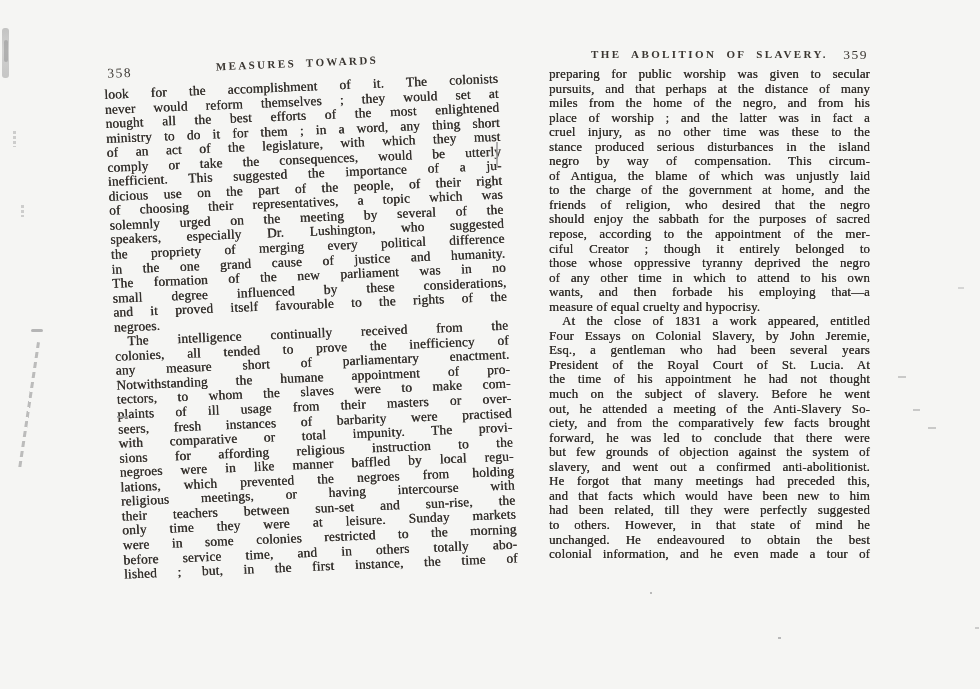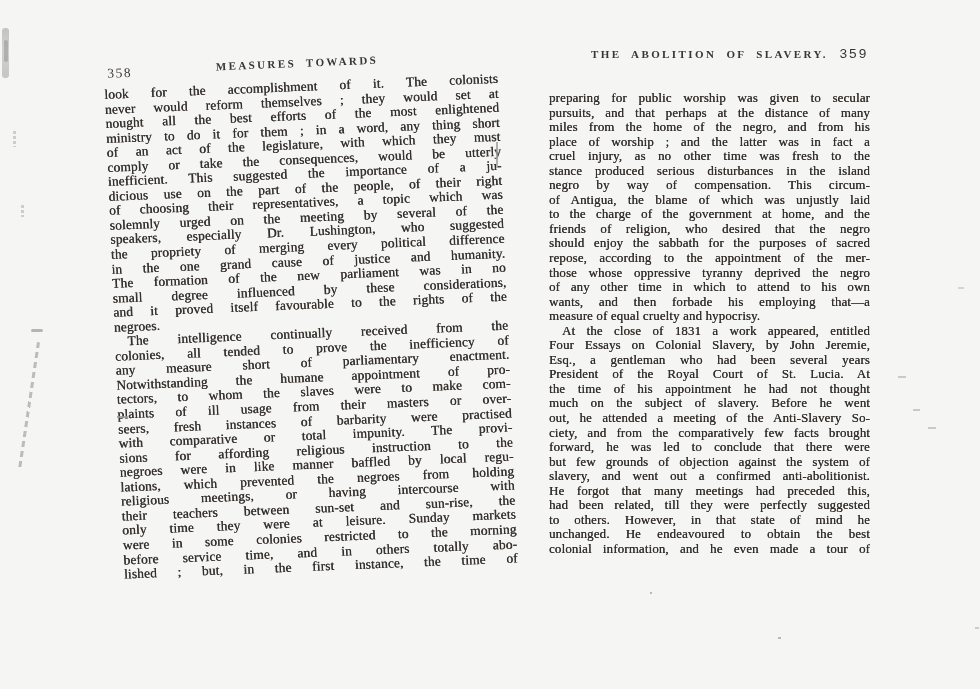--- a/index.html
+++ b/index.html
@@ -14,23 +14,23 @@
   .page-right{left:549px;top:47px;width:321px;}
   .pg-header{position:relative;height:20px;}
   .running-head{
     position:absolute;left:50%;transform:translateX(-52%);top:2px;
     font-size:11px;font-weight:bold;letter-spacing:2.4px;word-spacing:5px;
     white-space:nowrap;color:#3a3631;
   }
   .page-right .running-head{transform:translateX(-50%);top:1px;text-align:right;}
   .pageno{position:absolute;top:3px;font-size:13.5px;letter-spacing:1.5px;color:#3a3631;}
   .pageno-left{left:4px;}
-  .pageno-right{right:2px;top:0;font-family:Liberation Mono, monospace;}
+  .pageno-right{right:2px;top:0;}
   .text-col{margin-top:5px;}
-  .page-right .text-col{margin-top:24px;}
+  .page-right .text-col{margin-top:0;}
   .line{
     text-align:justify;text-align-last:justify;
     line-height:14.55px;height:14.55px;white-space:nowrap;
     letter-spacing:0.15px;
   }
   .page-left .line{font-size:13.4px;text-shadow:0.35px 0 0 currentColor;}
   .page-right .line{font-size:12.9px;text-shadow:0.22px 0 0 currentColor;}
   .line.noj{text-align-last:left;}
   .line.indent{text-indent:13px;}
   .it{}
@@ -105,44 +105,46 @@
 <div class="page page-right">
   <div class="pg-header">
     <span class="running-head">THE ABOLITION OF SLAVERY.</span>
     <span class="pageno pageno-right">359</span>
   </div>
   <div class="text-col">
       <div class="line"><span>preparing for public worship was given to secular</span></div>
       <div class="line"><span>pursuits, and that perhaps at the distance of many</span></div>
       <div class="line"><span>miles from the home of the negro, and from his</span></div>
       <div class="line"><span>place of worship ;  and the latter was in fact a</span></div>
-      <div class="line"><span>cruel injury, as no other time was fresh to the</span></div>
+      <div class="line"><span>cruel injury, as no other time was these to the</span></div>
       <div class="line"><span>stance produced serious disturbances in the island</span></div>
       <div class="line"><span>negro by way of compensation.  This circum-</span></div>
       <div class="line"><span>of Antigua, the blame of which was unjustly laid</span></div>
       <div class="line"><span>to the charge of the government at home, and the</span></div>
       <div class="line"><span>friends of religion, who desired that the negro</span></div>
       <div class="line"><span>should enjoy the sabbath for the purposes of sacred</span></div>
       <div class="line"><span>repose, according to the appointment of the mer-</span></div>
+      <div class="line"><span>ciful Creator ;  though it entirely belonged to</span></div>
       <div class="line"><span>those whose oppressive tyranny deprived the negro</span></div>
       <div class="line"><span>of any other time in which to attend to his own</span></div>
       <div class="line"><span>wants, and then forbade his employing that—a</span></div>
       <div class="line noj"><span>measure of equal cruelty and hypocrisy.</span></div>
       <div class="line indent"><span>At the close of 1831 a work appeared, entitled</span></div>
       <div class="line"><span>Four Essays on Colonial Slavery, by John Jeremie,</span></div>
       <div class="line"><span>Esq., a gentleman who had been several years</span></div>
       <div class="line"><span>President of the Royal Court of St. Lucia.  At</span></div>
       <div class="line"><span>the time of his appointment he had not thought</span></div>
       <div class="line"><span>much on the subject of slavery.  Before he went</span></div>
       <div class="line"><span>out, he attended a meeting of the Anti-Slavery So-</span></div>
       <div class="line"><span>ciety, and from the comparatively few facts brought</span></div>
       <div class="line"><span>forward, he was led to conclude that there were</span></div>
       <div class="line"><span>but few grounds of objection against the system of</span></div>
       <div class="line"><span>slavery, and went out a confirmed anti-abolitionist.</span></div>
       <div class="line"><span>He forgot that </span><span class="it">many</span><span> meetings had preceded this,</span></div>
+      <div class="line"><span>and that facts which would have been new to him</span></div>
       <div class="line"><span>had been related, till they were perfectly suggested</span></div>
       <div class="line"><span>to others.  However, in that state of mind he</span></div>
       <div class="line"><span>unchanged.  He endeavoured to obtain the best</span></div>
       <div class="line"><span>colonial information, and he even made a tour of</span></div>
     </div>
 </div>
 
 <div class="artifact smudge-tl"></div>
 <div class="artifact smudge-tl2"></div>
 <div class="artifact tick-1"></div>

